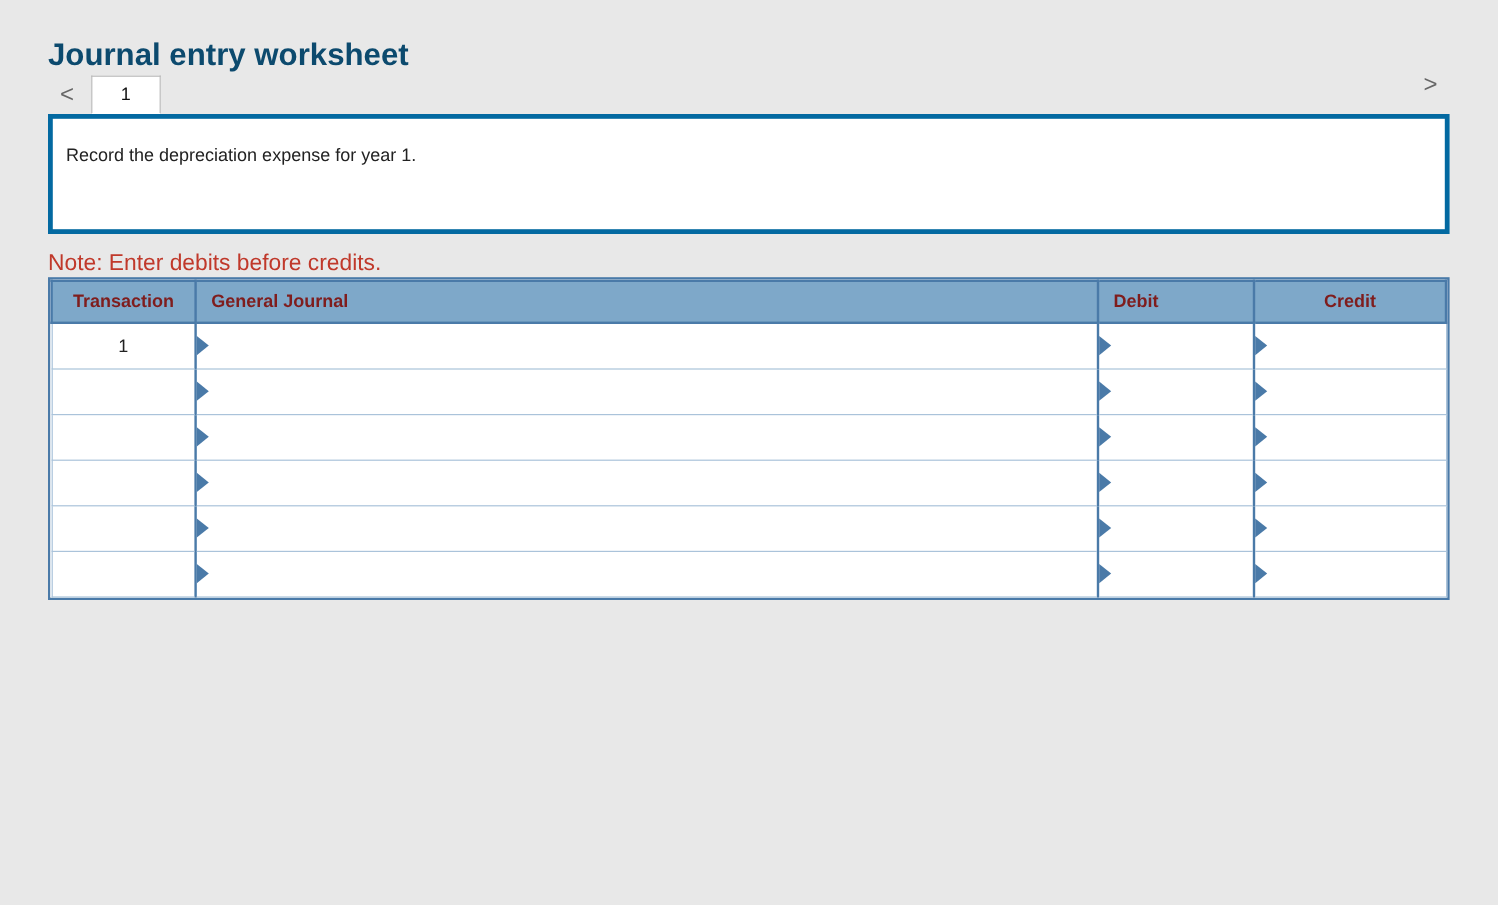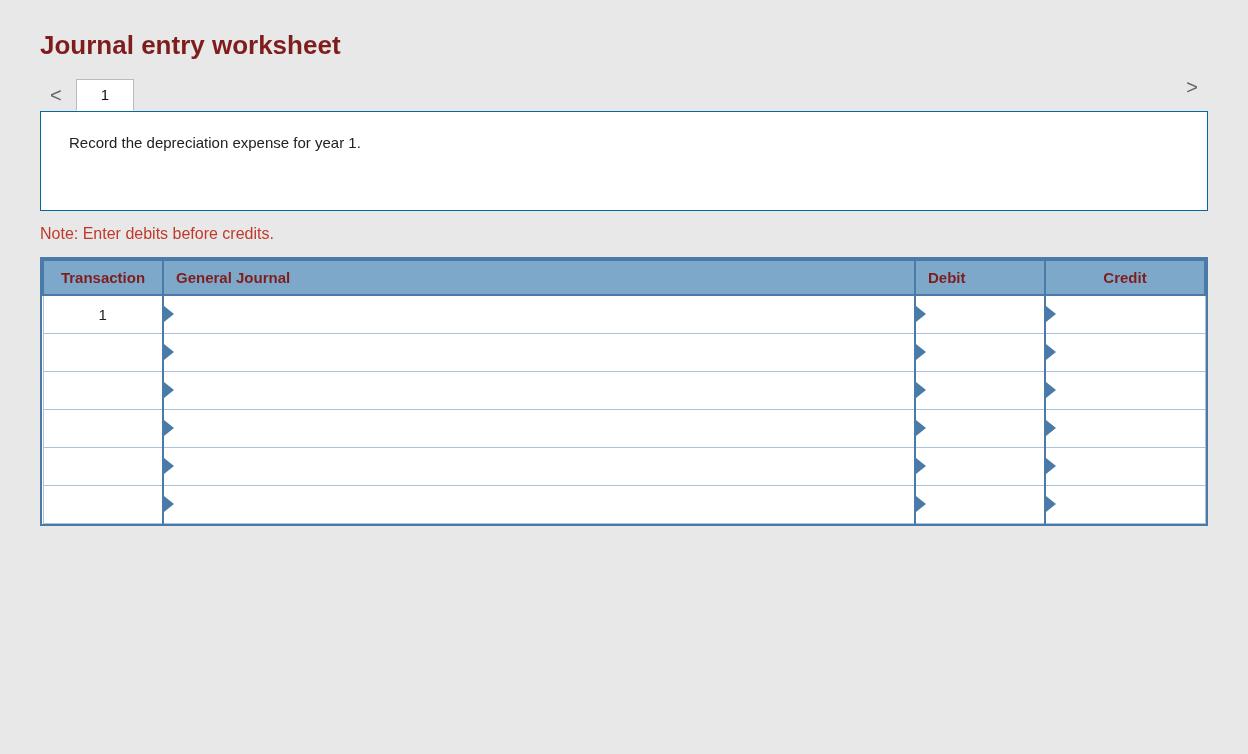--- a/index.html
+++ b/index.html
@@ -14,22 +14,22 @@
       font-size: 15px;
       color: #222;
       width: 1248px;
       min-height: 754px;
       padding: 30px 40px;
     }
 
     .page-title {
       font-size: 26px;
       font-weight: 900;
-      margin-bottom: 18px;
-      color: #7f1d1d;
+      margin-bottom: 2px;
+      color: #0c4a6e;
     }
 
     .tabs-row {
       display: flex;
       align-items: flex-end;
       position: relative;
       margin-bottom: 0;
     }
 
     .nav-arrow {
@@ -55,40 +55,39 @@
     }
 
     .right-arrow {
       position: absolute;
       right: 0;
       bottom: 8px;
     }
 
     .description-box {
       background: #fff;
-      border: 1px solid #0369a1;
-      padding: 20px 28px;
+      border: 4px solid #0369a1;
+      padding: 20px 11px;
       margin-top: 0;
       margin-bottom: 14px;
       min-height: 100px;
       position: relative;
       z-index: 1;
       width: 100%;
     }
 
     .description-text {
       font-size: 15px;
       color: #222;
       line-height: 1.5;
     }
 
     .note-text {
       color: #c0392b;
-      font-size: 16px;
-      margin-bottom: 14px;
+      font-size: 19px;
     }
 
     
     .journal-table {
       width: 100%;
       border-collapse: collapse;
       background: #fff;
     }
 
     .journal-table th {

